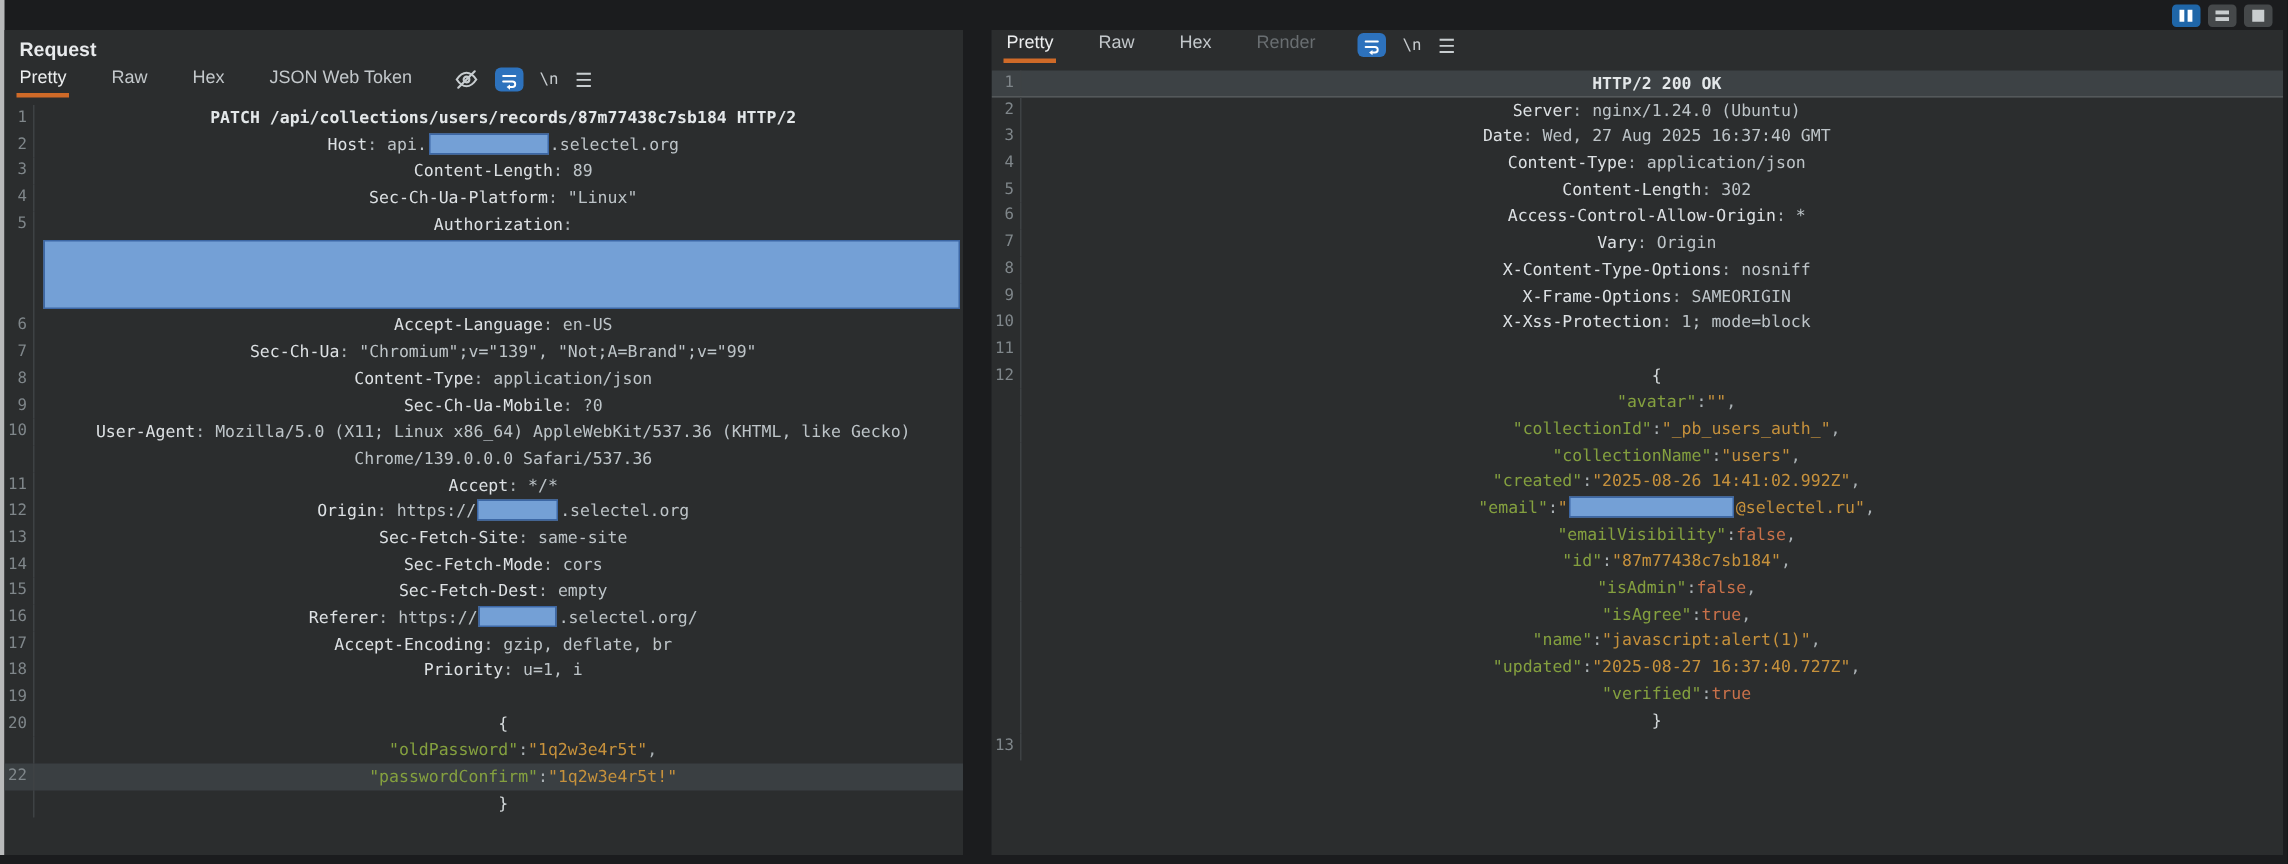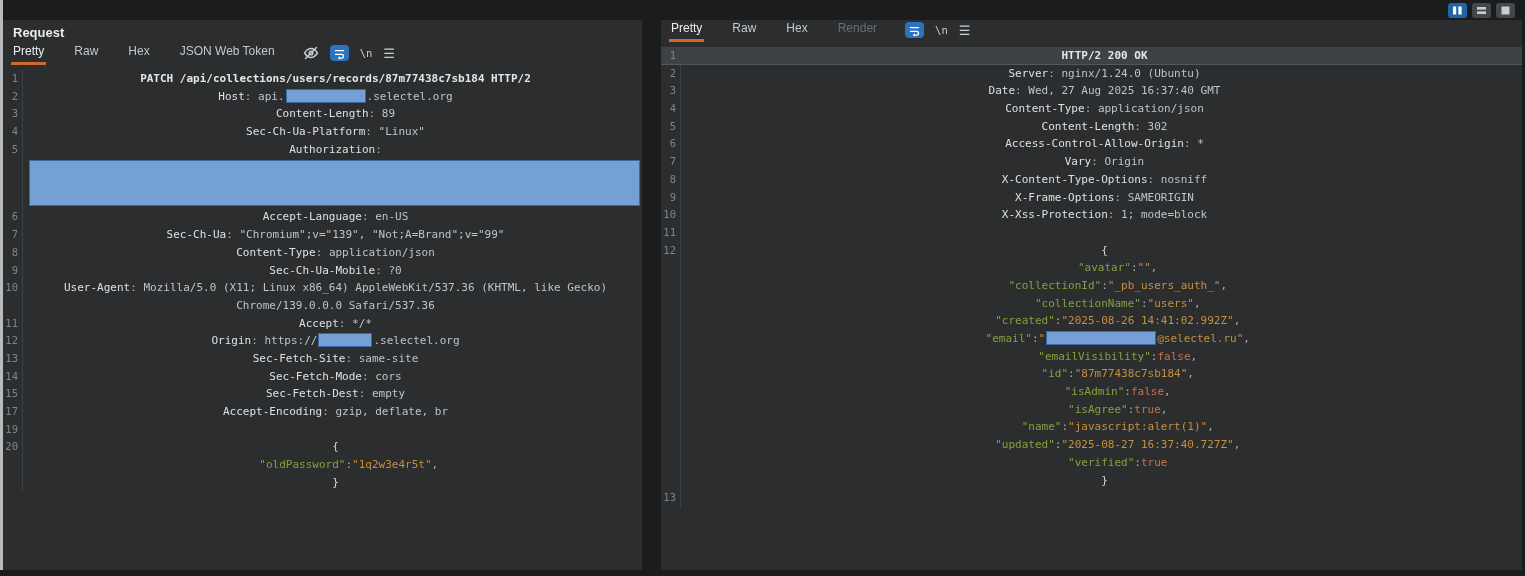--- a/index.html
+++ b/index.html
@@ -202,34 +202,46 @@
           </div>
           <div class="ln">
             <span class="num">14</span>
             <span class="code"><span class="h">Sec-Fetch-Mode</span><span class="p">: </span><span class="v">cors</span></span>
           </div>
           <div class="ln">
             <span class="num">15</span>
             <span class="code"><span class="h">Sec-Fetch-Dest</span><span class="p">: </span><span class="v">empty</span></span>
           </div>
           <div class="ln">
+            <span class="num">16</span>
+            <span class="code"><span class="h">Referer</span><span class="p">: </span><span class="v">https://</span><span class="redact" style="width: 52px;"></span><span class="v">.selectel.org/</span></span>
+          </div>
+          <div class="ln">
             <span class="num">17</span>
             <span class="code"><span class="h">Accept-Encoding</span><span class="p">: </span><span class="v">gzip, deflate, br</span></span>
           </div>
           <div class="ln">
+            <span class="num">18</span>
+            <span class="code"><span class="h">Priority</span><span class="p">: </span><span class="v">u=1, i</span></span>
+          </div>
+          <div class="ln">
             <span class="num">19</span>
             <span class="code"></span>
           </div>
           <div class="ln">
             <span class="num">20</span>
             <span class="code"><span class="br">{</span></span>
           </div>
           <div class="ln">
             <span class="num"></span>
             <span class="code"><span class="p">    </span><span class="k">"oldPassword"</span><span class="p">:</span><span class="s">"1q2w3e4r5t"</span><span class="p">,</span></span>
+          </div>
+          <div class="ln hl">
+            <span class="num">22</span>
+            <span class="code"><span class="p">    </span><span class="k">"passwordConfirm"</span><span class="p">:</span><span class="s">"1q2w3e4r5t!"</span></span>
           </div>
           <div class="ln">
             <span class="num"></span>
             <span class="code"><span class="br">}</span></span>
           </div>
         </div>
     </section>
 
     <section class="panel response">
       <div class="tabbar">

